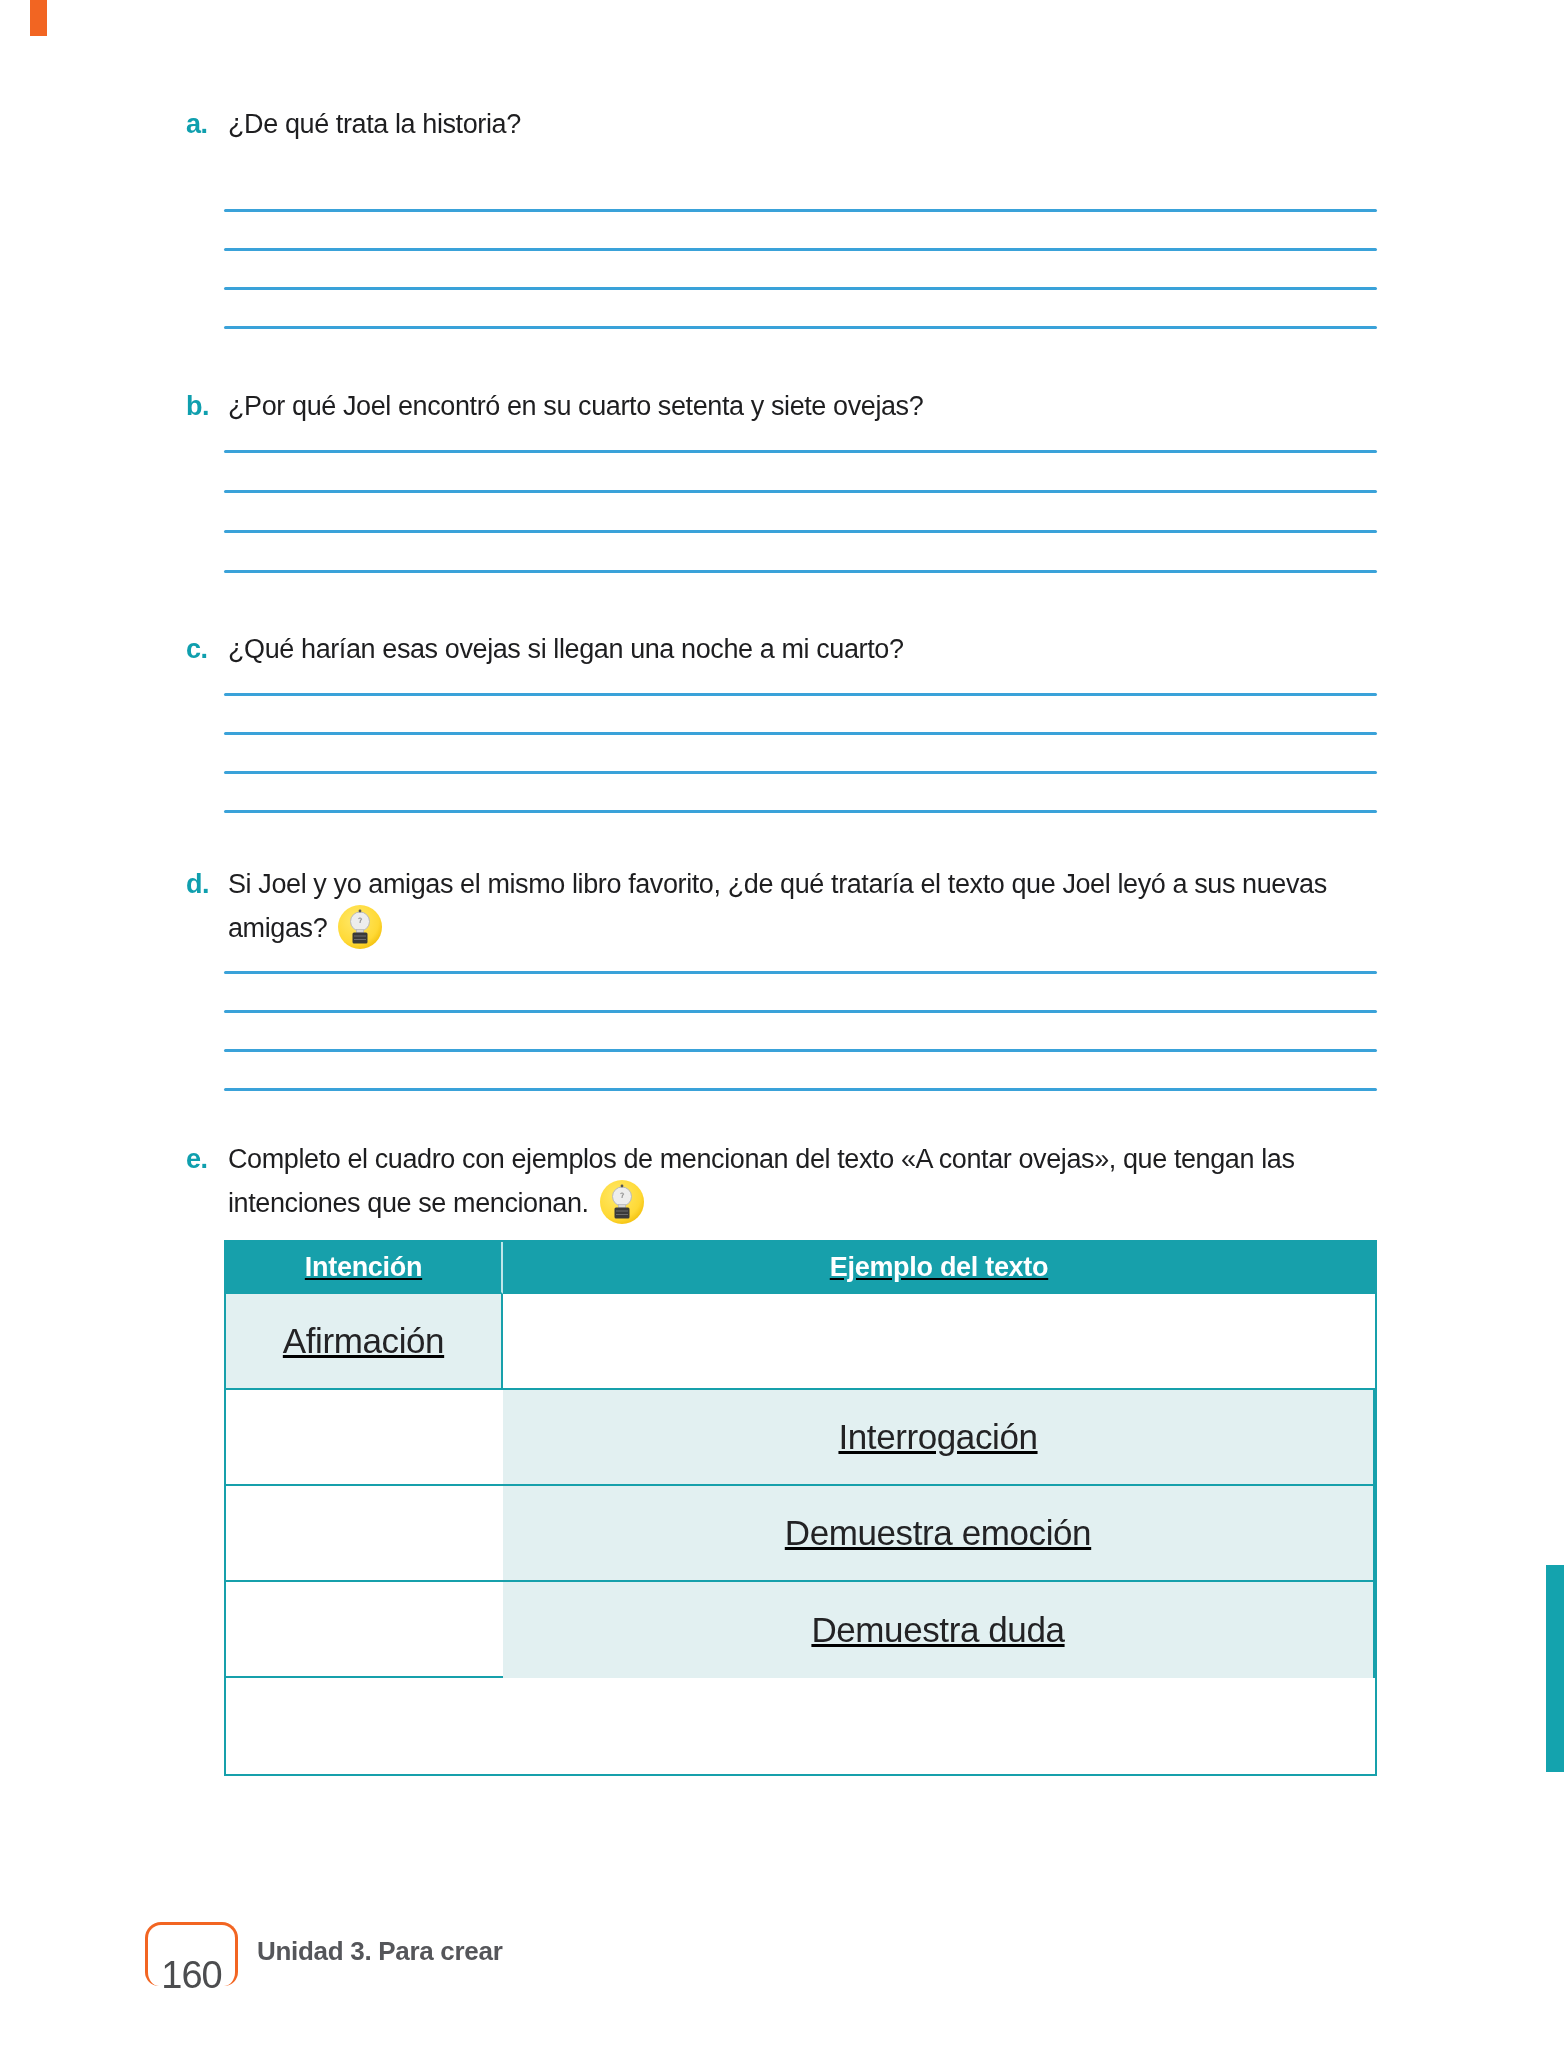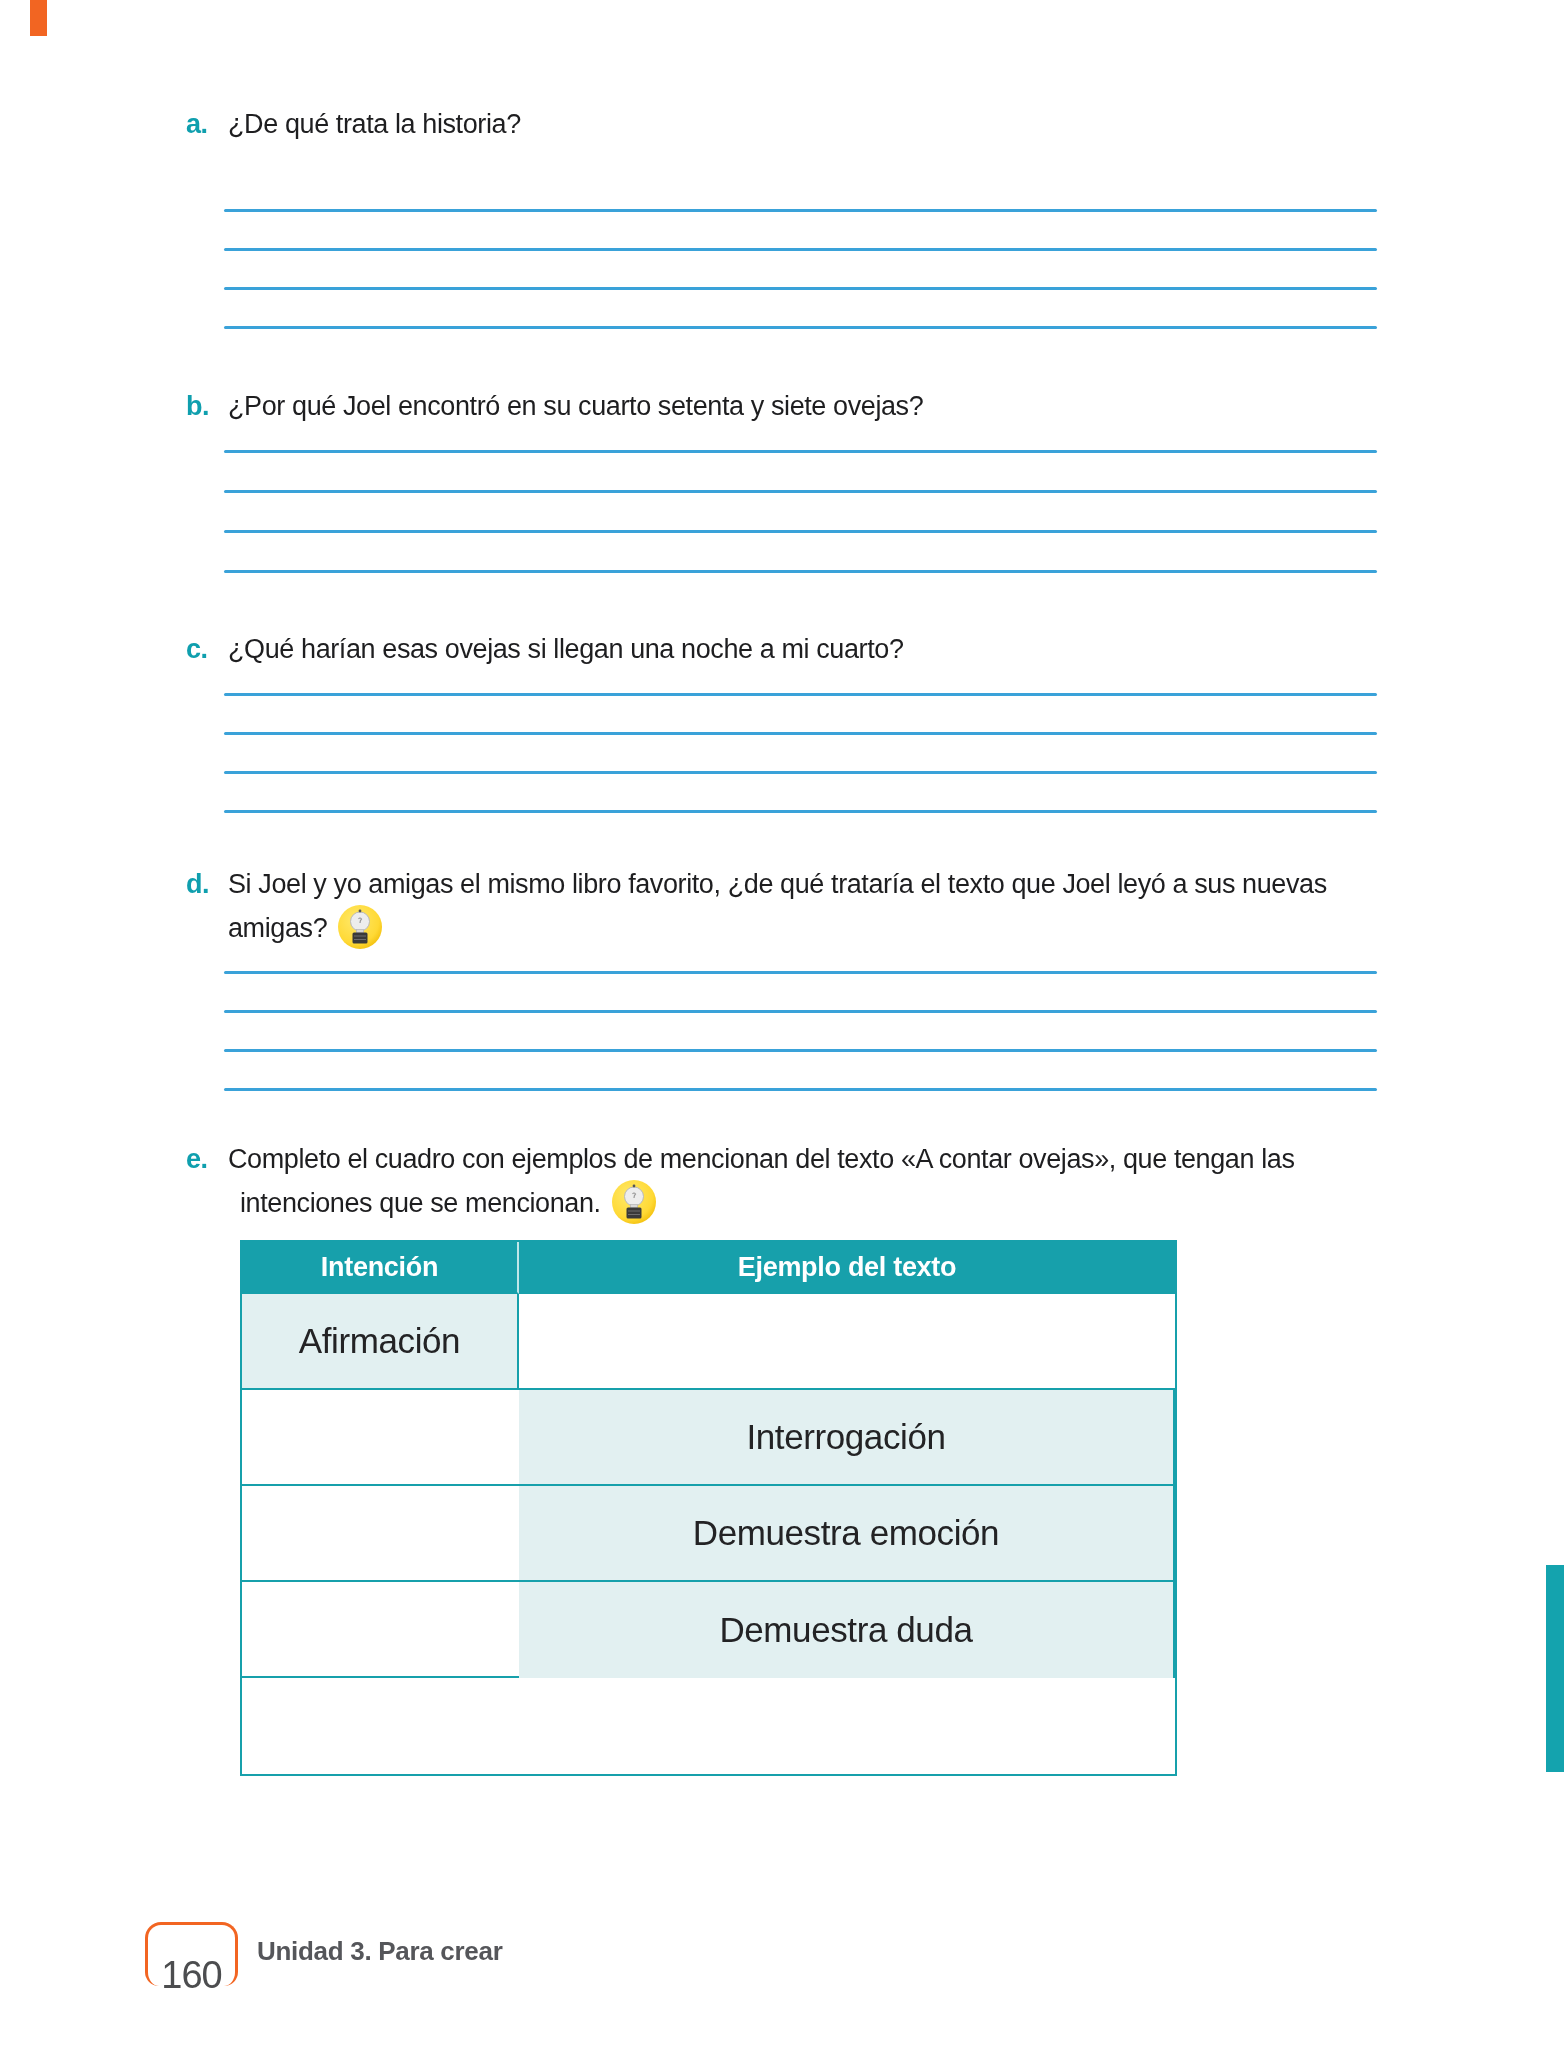--- a/index.html
+++ b/index.html
@@ -30,24 +30,25 @@
   .bulb{display:inline-block;vertical-align:-13px;margin-left:10px;width:46px;height:46px;}
 
   
   .answer-line{
     position:absolute;left:224px;width:1153px;height:3px;
     background:#3aa2d9;border-radius:2px;
   }
 
   
   .tbl{
-    position:absolute;left:240px;top:1240px;width:937px;
+    position:absolute;left:224px;top:1240px;width:1153px;
     border:2px solid #17a0ab;box-sizing:border-box;
     display:grid;grid-template-columns:277px 1fr;
     grid-template-rows:52px repeat(5,96px);
+    text-decoration:underline;
   }
   .tbl .cell{
     box-sizing:border-box;
     border-right:2px solid #17a0ab;border-bottom:2px solid #17a0ab;
     display:flex;align-items:center;justify-content:center;
   }
   .tbl .cell.last-col{border-right:none;}
   .tbl .cell.last-row{border-bottom:none;}
   .tbl .hdr{
     background:#17a0ab;color:#ffffff;font-weight:700;font-size:27px;
@@ -131,21 +132,21 @@
             <circle cx="23" cy="7" r="1.4" fill="#555"></circle>
             <path d="M21.5 15 q1.5 -2 3 0 q-1.5 1.5 -1.5 4" fill="none" stroke="#9a9a9a" stroke-width="1.2"></path>
           </svg></div>
       </div>
       <div class="answer-line" style="top: 971px;"></div>
       <div class="answer-line" style="top: 1010px;"></div>
       <div class="answer-line" style="top: 1049px;"></div>
       <div class="answer-line" style="top: 1088px;"></div>
       <div class="question" style="top: 1139px;">
         <span class="q-letter">e.</span>
-        <div class="q-text"><span class="q-line">Completo el cuadro con ejemplos de mencionan del texto «A contar ovejas», que tengan las</span><span class="q-line" style="display: inline; margin-left: 12px;">intenciones que se mencionan.</span><svg viewBox="0 0 46 46" class="bulb">
+        <div class="q-text"><span class="q-line">Completo el cuadro con ejemplos de mencionan del texto «A contar ovejas», que tengan las</span><span class="q-line" style="display: inline;">intenciones que se mencionan.</span><svg viewBox="0 0 46 46" class="bulb">
             <defs>
               <radialGradient id="gy" cx="40%" cy="35%" r="75%">
                 <stop offset="0%" stop-color="#ffe96a"></stop>
                 <stop offset="70%" stop-color="#ffd935"></stop>
                 <stop offset="100%" stop-color="#efb800"></stop>
               </radialGradient>
             </defs>
             <circle cx="23" cy="23" r="22" fill="url(#gy)"></circle>
             <circle cx="23" cy="17.5" r="9.5" fill="#ededed" stroke="#b9b9b9" stroke-width="1"></circle>
             <rect x="19.5" y="25.5" width="7" height="3.5" fill="#d8d8d8" stroke="#b9b9b9" stroke-width="0.8"></rect>

